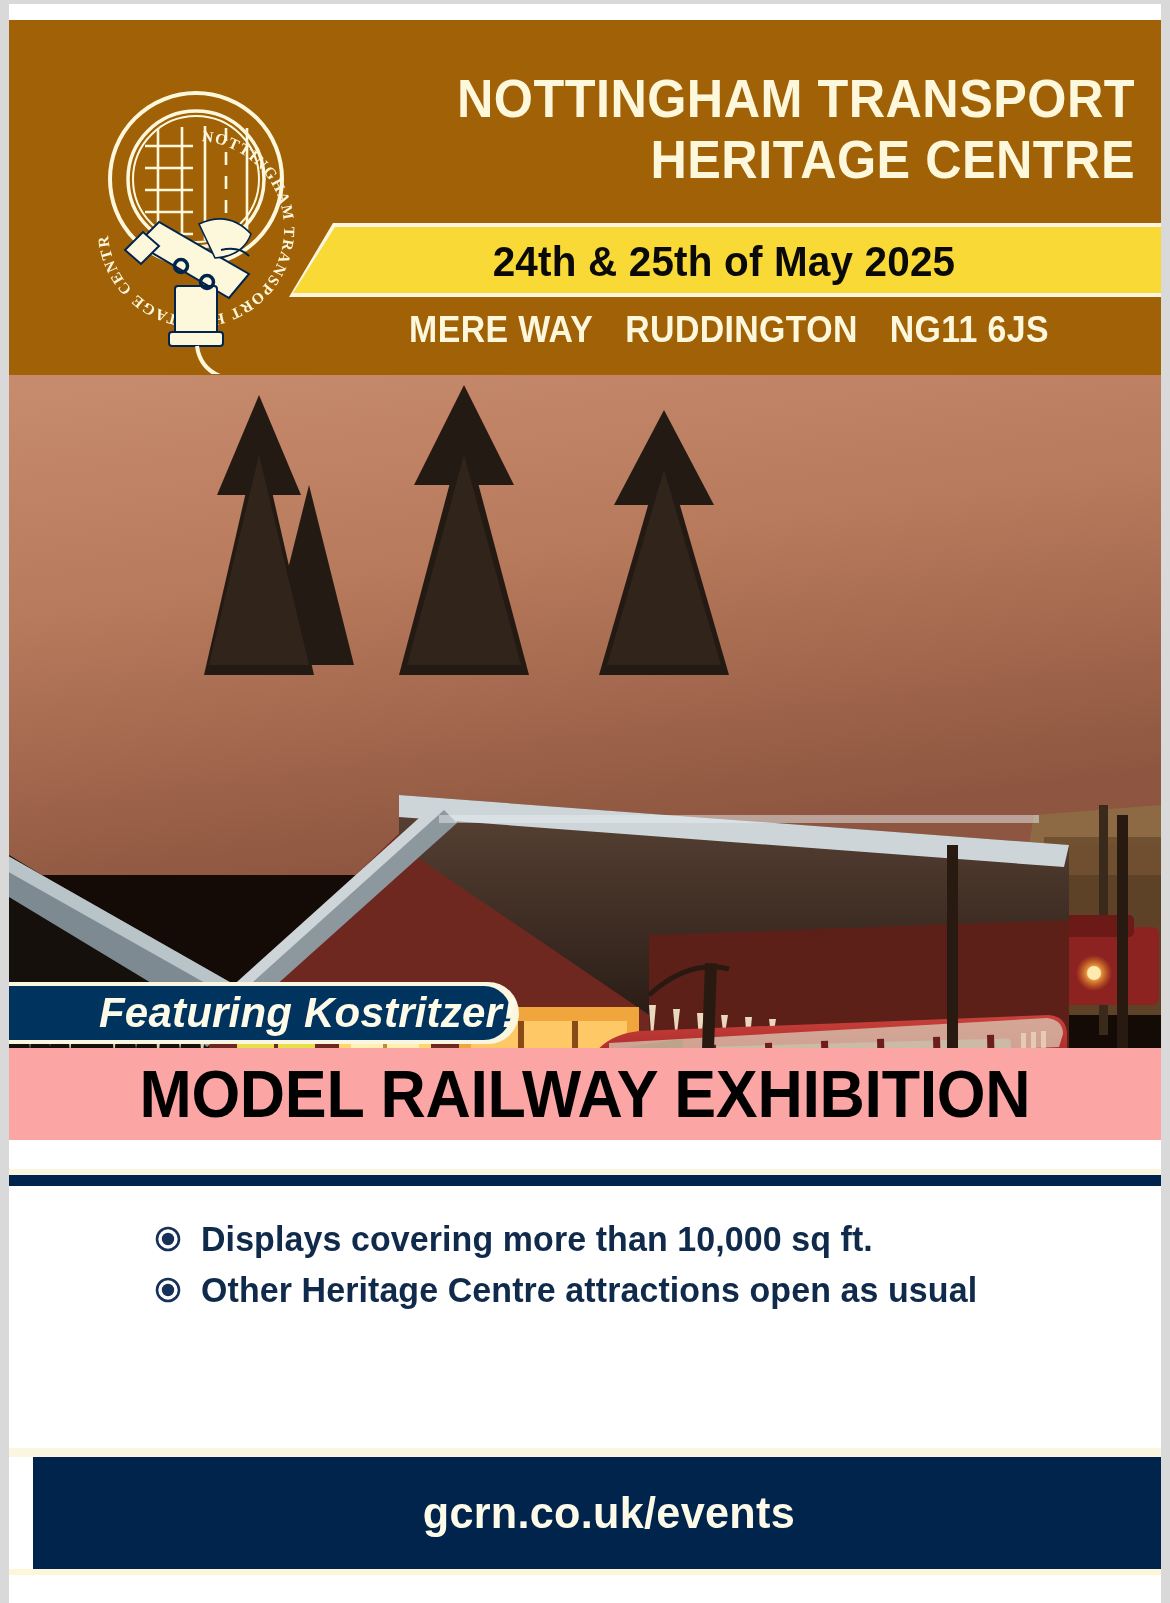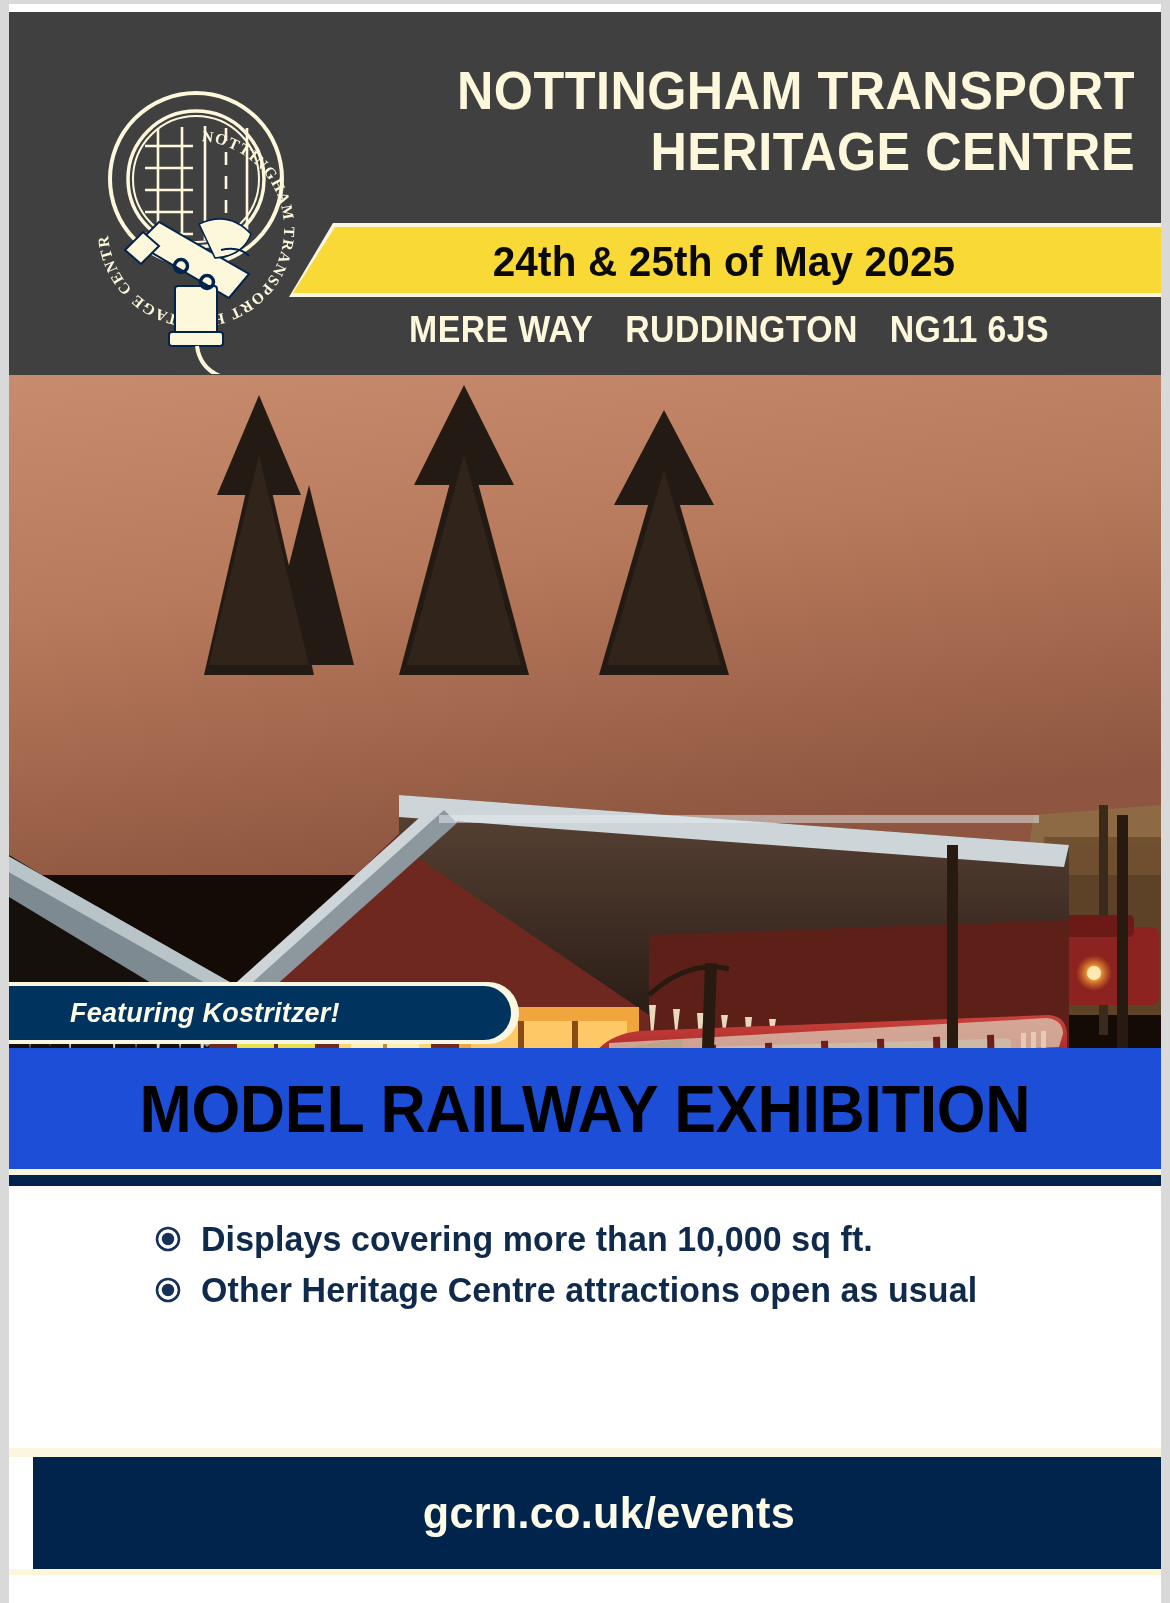--- a/index.html
+++ b/index.html
@@ -12,22 +12,22 @@
     position:absolute;left:0;top:0;width:1170px;height:1603px;
     background:#d9d9d9;
   }
   .poster{
     position:absolute;left:9px;top:4px;width:1152px;height:1599px;
     background:#ffffff;overflow:hidden;
   }
 
   
   .header{
-    position:absolute;left:0;top:8px;width:1152px;height:371px;
-    background:#404040;overflow:hidden;
+    position:absolute;left:0;top:16px;width:1152px;height:371px;
+    background:#a16207;overflow:hidden;
   }
   .title-block{
     position:absolute;right:26px;top:48px;width:760px;
     text-align:right;
     color:#fdf8dc;
     font-weight:bold;
     font-size:53px;
     line-height:1.16;
     letter-spacing:0.5px;
     font-stretch:condensed;
@@ -78,28 +78,28 @@
   .feat-pill-outline{
     position:absolute;left:-20px;top:978px;width:530px;height:62px;
     background:#fbf6e0;border-radius:0 34px 34px 0;
   }
   .feat-pill{
     position:absolute;left:-20px;top:982px;width:522px;height:54px;
     background:#00345e;border-radius:0 30px 30px 0;
     display:flex;align-items:center;
   }
   .feat-text{
-    margin-left:81px;color:#fdfbe8;font-style:italic;font-weight:bold;
-    font-size:27px;letter-spacing:0.2px;white-space:nowrap;
+    margin-left:110px;color:#fdfbe8;font-style:italic;font-weight:bold;
+    font-size:42px;letter-spacing:0.2px;white-space:nowrap;
   }
 
   
   .headline-wrap{
-    position:absolute;left:0;top:1044px;width:1152px;height:121px;
-    background:#1d4ed8;display:flex;align-items:center;justify-content:center;
+    position:absolute;left:0;top:1044px;width:1152px;height:92px;
+    background:#fca5a5;display:flex;align-items:center;justify-content:center;
   }
   .headline{
     color:#000000;font-weight:bold;font-size:66px;letter-spacing:-0.3px;
     white-space:nowrap;transform:scaleX(0.95);transform-origin:center;
   }
   .rule-cream{
     position:absolute;left:0;top:1165px;width:1152px;height:6px;background:#fbf6e0;
   }
   .rule-navy{
     position:absolute;left:0;top:1171px;width:1152px;height:11px;background:#00244c;

